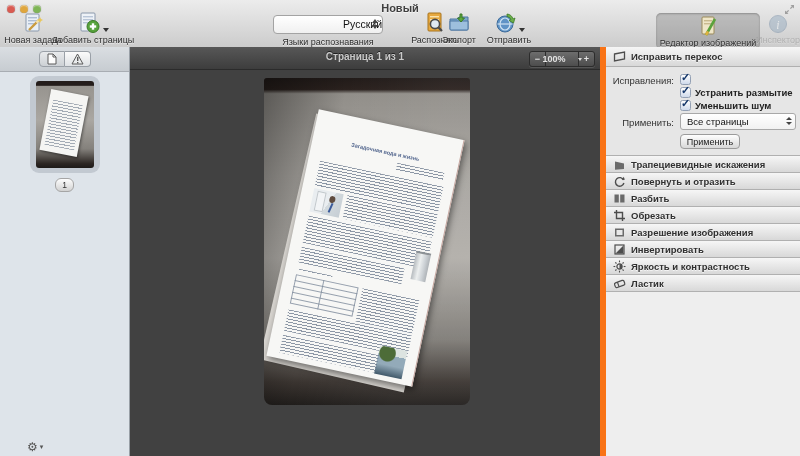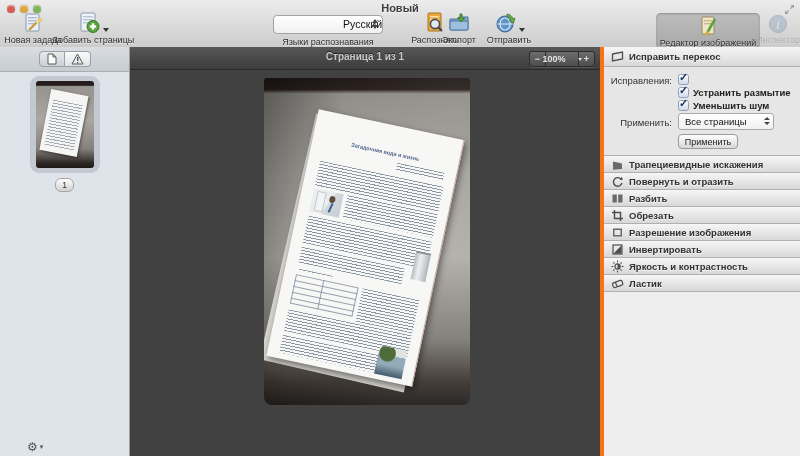--- a/index.html
+++ b/index.html
@@ -98,36 +98,36 @@
     border-top:2px solid #8d9296;}
   .img-plant{position:absolute;right:11px;top:218px;width:28px;height:29px;
     background:radial-gradient(circle at 32% 22%,#4d6c38 0 26%,rgba(0,0,0,0) 30%),
       linear-gradient(to bottom,#dde4e1 0 28%,#93aab9 28% 62%,#41596a 100%);}
   .mini-table{position:absolute;left:12px;top:166px;width:64px;height:30px;
     border:1px solid rgba(125,138,155,.8);box-sizing:border-box;
     background-image:linear-gradient(to right,transparent 44%,rgba(125,138,155,.8) 44%,rgba(125,138,155,.8) calc(44% + 1px),transparent calc(44% + 1px)),
       repeating-linear-gradient(to bottom,transparent 0 5px,rgba(125,138,155,.8) 5px 6px);}
 
   
-  .panel{width:200px;height:100%;background:#eeeeee;border-left:4px solid #f97316;
+  .panel{width:200px;height:100%;background:#eeeeee;border-left:6px solid #f97316;
     box-sizing:border-box;display:flex;flex-direction:column;}
   .p-head{height:20px;flex:0 0 20px;background:linear-gradient(#f6f6f6,#d8d8d8);
     border-bottom:1px solid #b0b0b0;display:flex;align-items:center;padding-left:6px;gap:5px;box-sizing:border-box;}
   .p-head.slim{height:17px;flex:0 0 17px;}
   .p-head span{font-size:9.5px;font-weight:bold;color:#303030;text-shadow:0 1px 0 rgba(255,255,255,.7);}
   .p-ic{width:14px;height:14px;display:flex;align-items:center;justify-content:center;flex:0 0 14px;}
   .p-content{height:89px;flex:0 0 89px;background:#e6e6e6;border-bottom:1px solid #b0b0b0;
     position:relative;box-sizing:border-box;}
   .p-row-label{position:absolute;width:68px;text-align:right;font-size:9.5px;color:#333;}
   .cb-row{position:absolute;left:74px;display:flex;align-items:center;gap:4px;}
   .cb{width:11px;height:11px;border-radius:2.5px;border:1px solid #93a0b4;box-sizing:border-box;
     background:linear-gradient(#fefefe,#cfdaeb);position:relative;}
   .cb::after{content:"✓";position:absolute;left:0px;top:-4px;font-size:11px;font-weight:bold;color:#16386b;}
   .cb-label{font-size:9.5px;font-weight:bold;color:#222;}
-  .p-dd{position:absolute;left:74px;top:46px;width:96px;height:17px;background:linear-gradient(#ffffff,#f1f1f1);
+  .p-dd{position:absolute;left:74px;top:46px;width:116px;height:17px;background:linear-gradient(#ffffff,#f1f1f1);
     border:1px solid #a8a8a8;border-radius:3px;box-sizing:border-box;font-size:9.5px;color:#111;
     line-height:15px;padding-left:6px;}
   .p-dd .stepper{right:3px;top:2.5px;}
   .p-dd .stepper .up{border-bottom:3.5px solid #444;}
   .p-dd .stepper .dn{border-top:3.5px solid #444;}
   .p-btn{position:absolute;left:74px;top:67px;width:60px;height:15px;
     background:linear-gradient(#fefefe,#d8d8d8);border:1px solid #9b9b9b;border-radius:4px;
     box-sizing:border-box;font-size:9px;color:#222;display:flex;align-items:center;justify-content:center;}
   .p-rest{flex:1;background:#eeeeee;}
   svg{display:block;}

